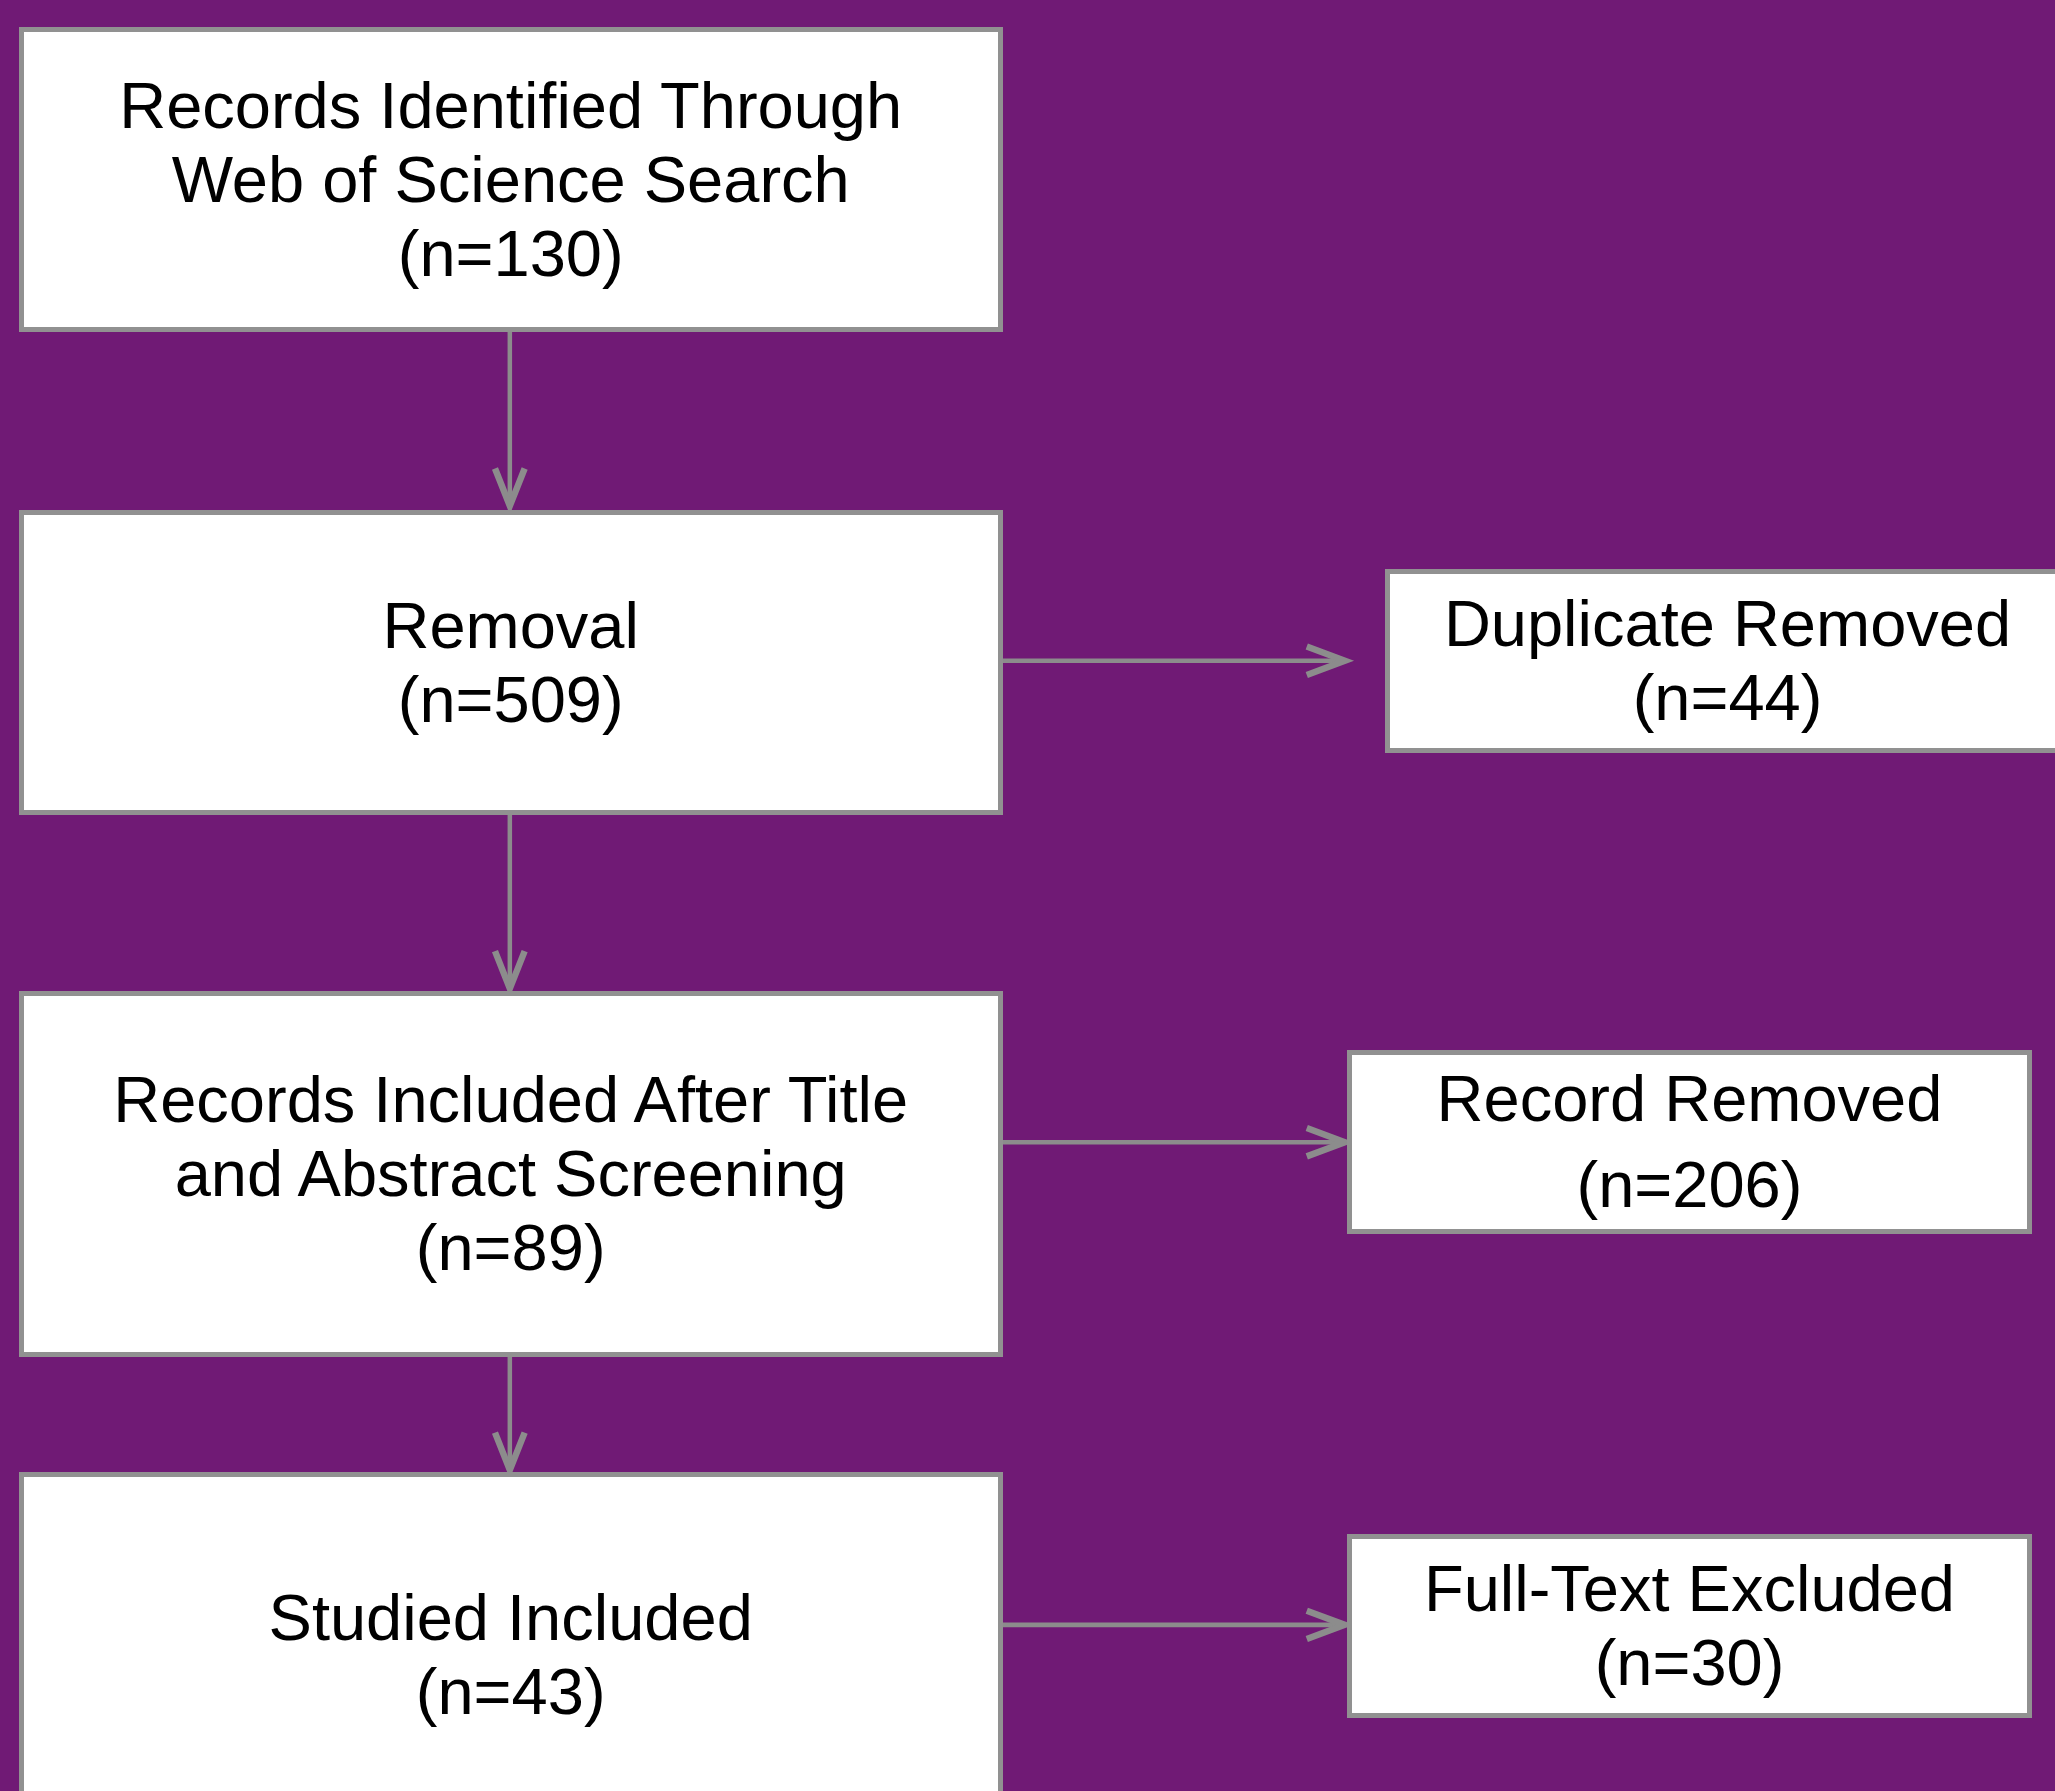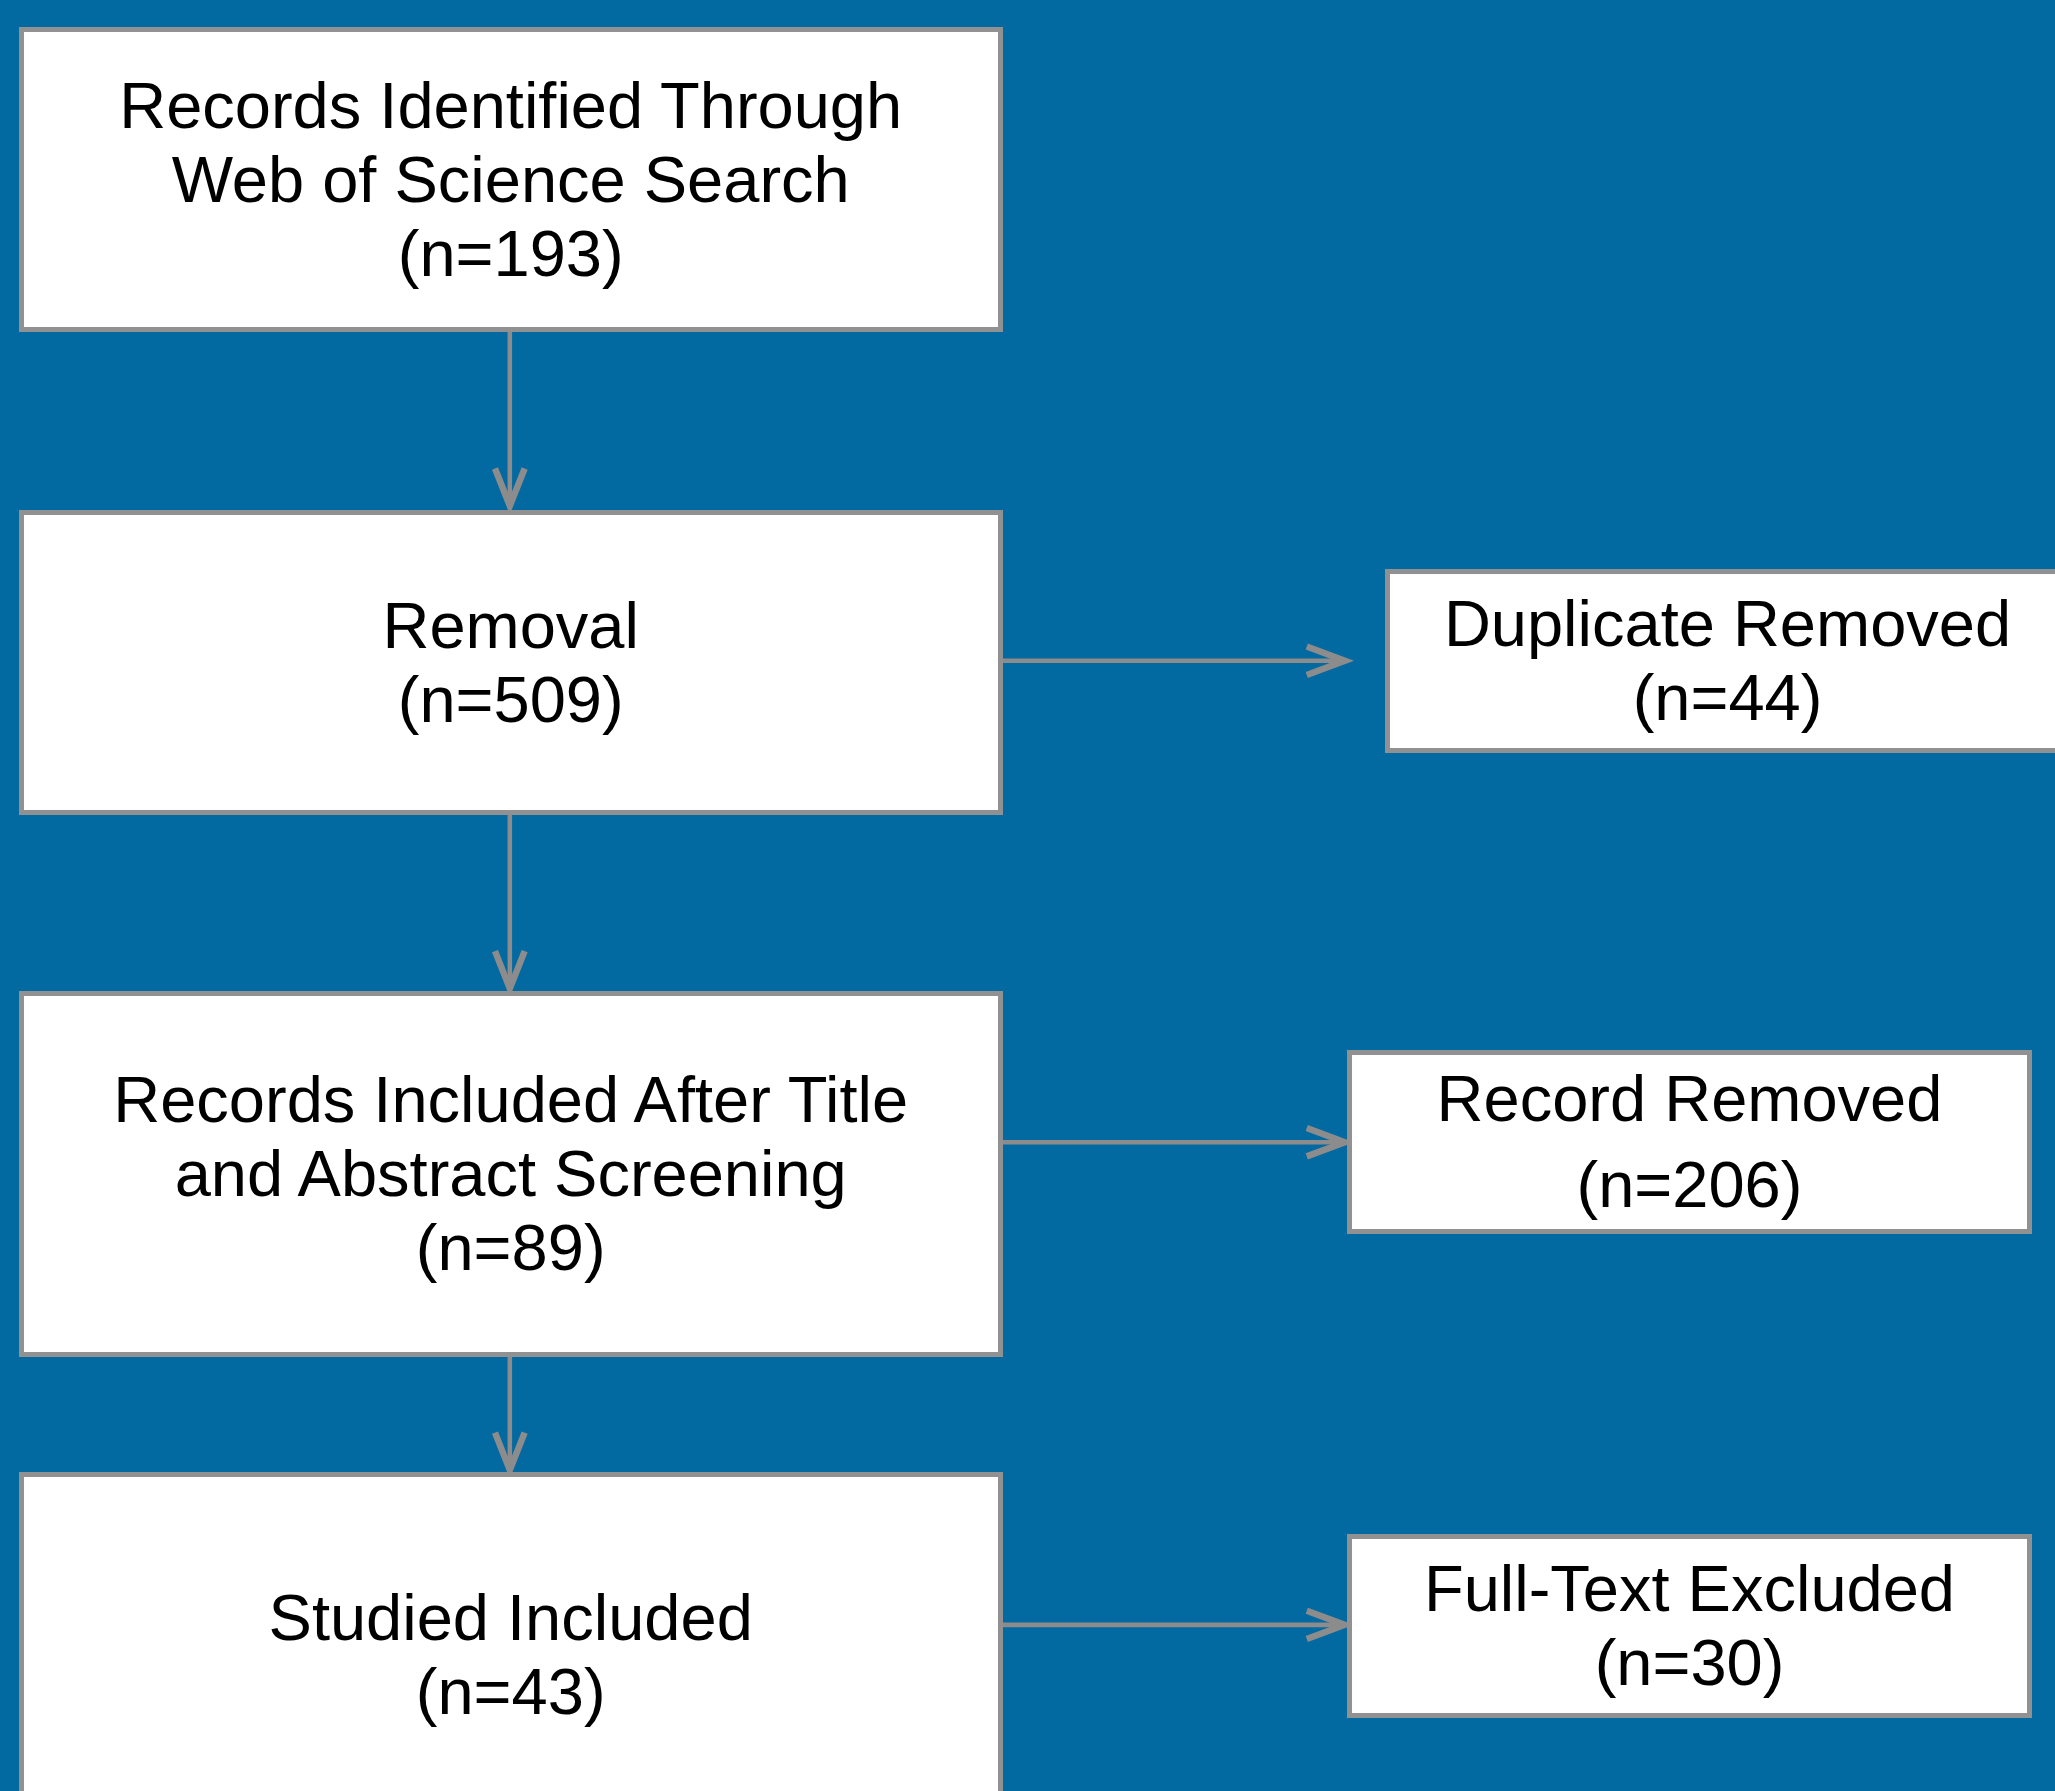--- a/index.html
+++ b/index.html
@@ -5,21 +5,21 @@
 <style>
   html, body {
     margin: 0;
     padding: 0;
     background: #ffffff;
   }
   .canvas {
     position: relative;
     width: 2056px;
     height: 1792px;
-    background: #0369a1;
+    background: #701a75;
     font-family: "Liberation Sans", "DejaVu Sans", sans-serif;
     color: #000000;
   }
   .arrow-layer {
     position: absolute;
     left: 0;
     top: 0;
     width: 2056px;
     height: 1792px;
   }
@@ -88,21 +88,21 @@
     </g>
     <g>
       <line x1="1554" y1="2518" x2="2083" y2="2518"></line>
       <polyline points="2025,2496 2084,2518 2025,2540"></polyline>
     </g>
   </svg>
 
   <div class="box main" id="box-m0">
     <div class="line">Records Identified Through</div>
     <div class="line">Web of Science Search</div>
-    <div class="line">(n=193)</div>
+    <div class="line">(n=130)</div>
   </div>
 
   <div class="box main" id="box-m1">
     <div class="line">Removal</div>
     <div class="line">(n=509)</div>
   </div>
 
   <div class="box main" id="box-m2">
     <div class="line">Records Included After Title</div>
     <div class="line">and Abstract Screening</div>

